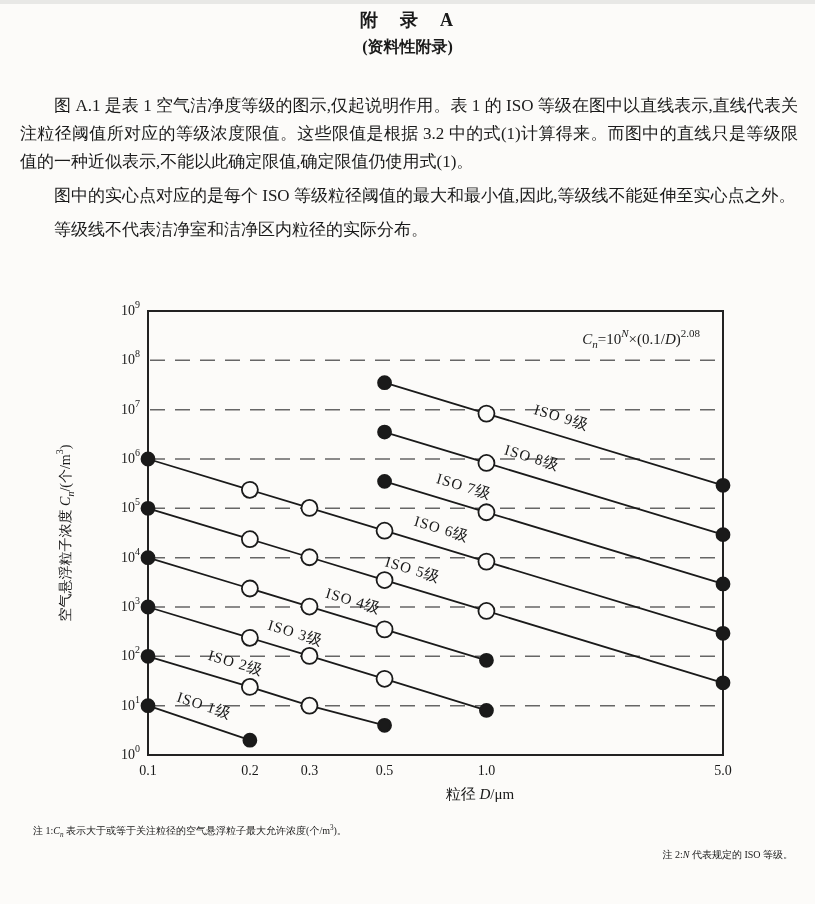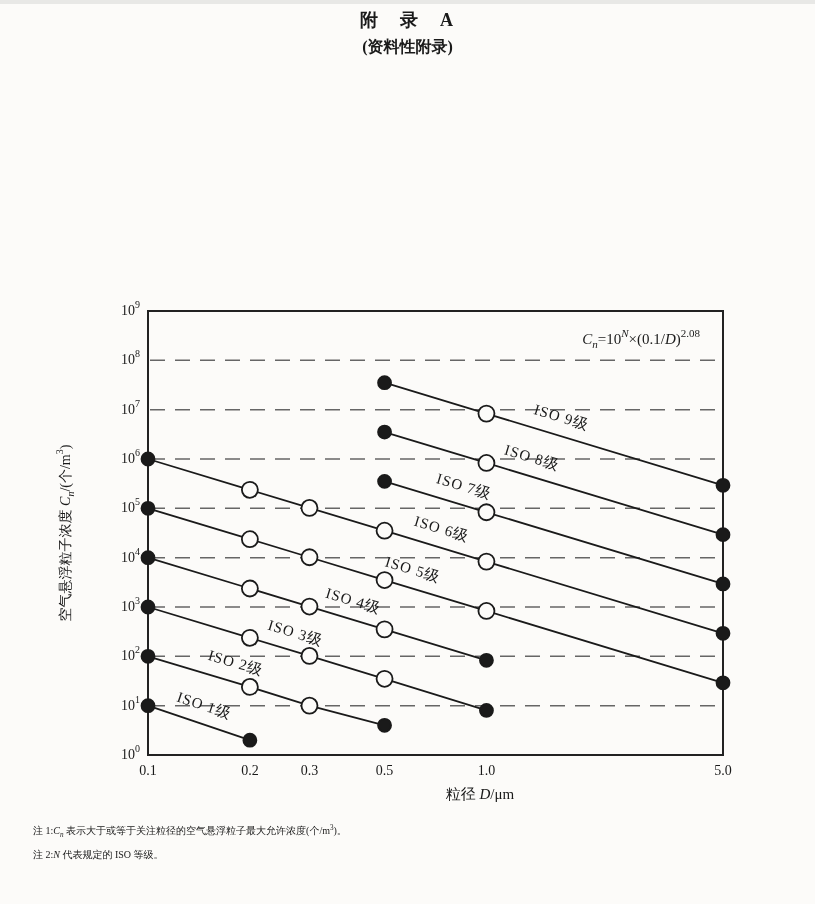--- a/index.html
+++ b/index.html
@@ -13,35 +13,38 @@
   .t2{position:absolute;top:33px;left:0;width:100%;text-align:center;
       font-weight:bold;font-size:16px;}
   .t3{position:absolute;top:60px;left:0;width:100%;text-align:center;
       font-weight:bold;font-size:17px;}
   .body-text{position:absolute;top:88px;left:20px;width:778px;
       font-size:17px;line-height:28px;text-align:justify;}
   .body-text p{margin:0 0 6px 0;text-indent:2em;}
   .chart-fig{position:absolute;top:292px;left:0;width:815px;height:510px;margin:0;}
   .note{position:absolute;left:33px;width:760px;font-size:10px;line-height:22px;}
   .note-1{top:813px;}
-  .note-2{top:840px;}
+  .note-2{top:840px;text-align:right;}
   .caption{position:absolute;top:872px;left:0;width:100%;text-align:center;
       font-weight:bold;font-size:18px;}
   .rt-i{font-style:italic;}
   .rt-sup{vertical-align:super;font-size:0.72em;}
   .rt-isub{vertical-align:sub;font-size:0.72em;font-style:italic;}
 </style>
 </head>
 <body>
 
 <div class="page">
   <div class="t1">附　录　A</div>
   <div class="t2">(资料性附录)</div>
 
   <div class="body-text">
+    <p>图 A.1 是表 1 空气洁净度等级的图示,仅起说明作用。表 1 的 ISO 等级在图中以直线表示,直线代表关注粒径阈值所对应的等级浓度限值。这些限值是根据 3.2 中的式(1)计算得来。而图中的直线只是等级限值的一种近似表示,不能以此确定限值,确定限值仍使用式(1)。</p>
+    <p>图中的实心点对应的是每个 ISO 等级粒径阈值的最大和最小值,因此,等级线不能延伸至实心点之外。</p>
+    <p>等级线不代表洁净室和洁净区内粒径的实际分布。</p>
   </div>
 
   <figure class="chart-fig">
     <svg id="chart-svg" width="815" height="510" viewBox="0 0 815 510" xmlns="http://www.w3.org/2000/svg">
         <line x1="150" y1="409.6666666666667" x2="721" y2="409.6666666666667" stroke="#666666" stroke-width="1.5" stroke-dasharray="15 10"></line>
         <line x1="150" y1="360.33333333333337" x2="721" y2="360.33333333333337" stroke="#666666" stroke-width="1.5" stroke-dasharray="15 10"></line>
         <line x1="150" y1="311" x2="721" y2="311" stroke="#666666" stroke-width="1.5" stroke-dasharray="15 10"></line>
         <line x1="150" y1="261.6666666666667" x2="721" y2="261.6666666666667" stroke="#666666" stroke-width="1.5" stroke-dasharray="15 10"></line>
         <line x1="150" y1="212.33333333333331" x2="721" y2="212.33333333333331" stroke="#666666" stroke-width="1.5" stroke-dasharray="15 10"></line>
         <line x1="150" y1="163" x2="721" y2="163" stroke="#666666" stroke-width="1.5" stroke-dasharray="15 10"></line>

